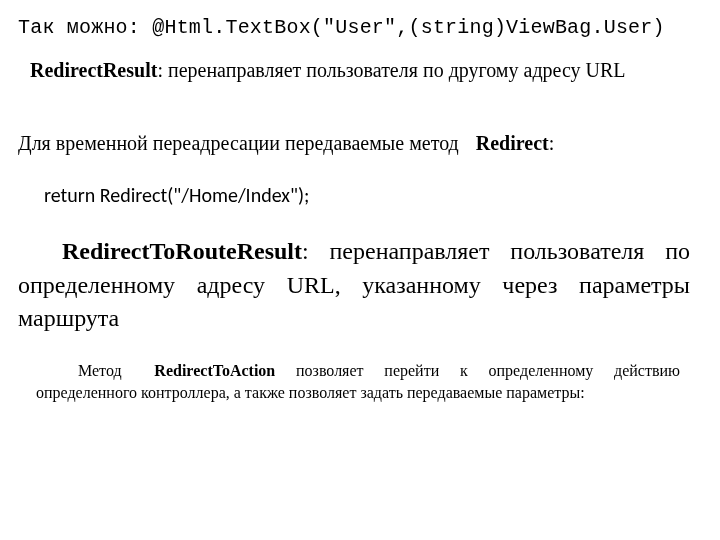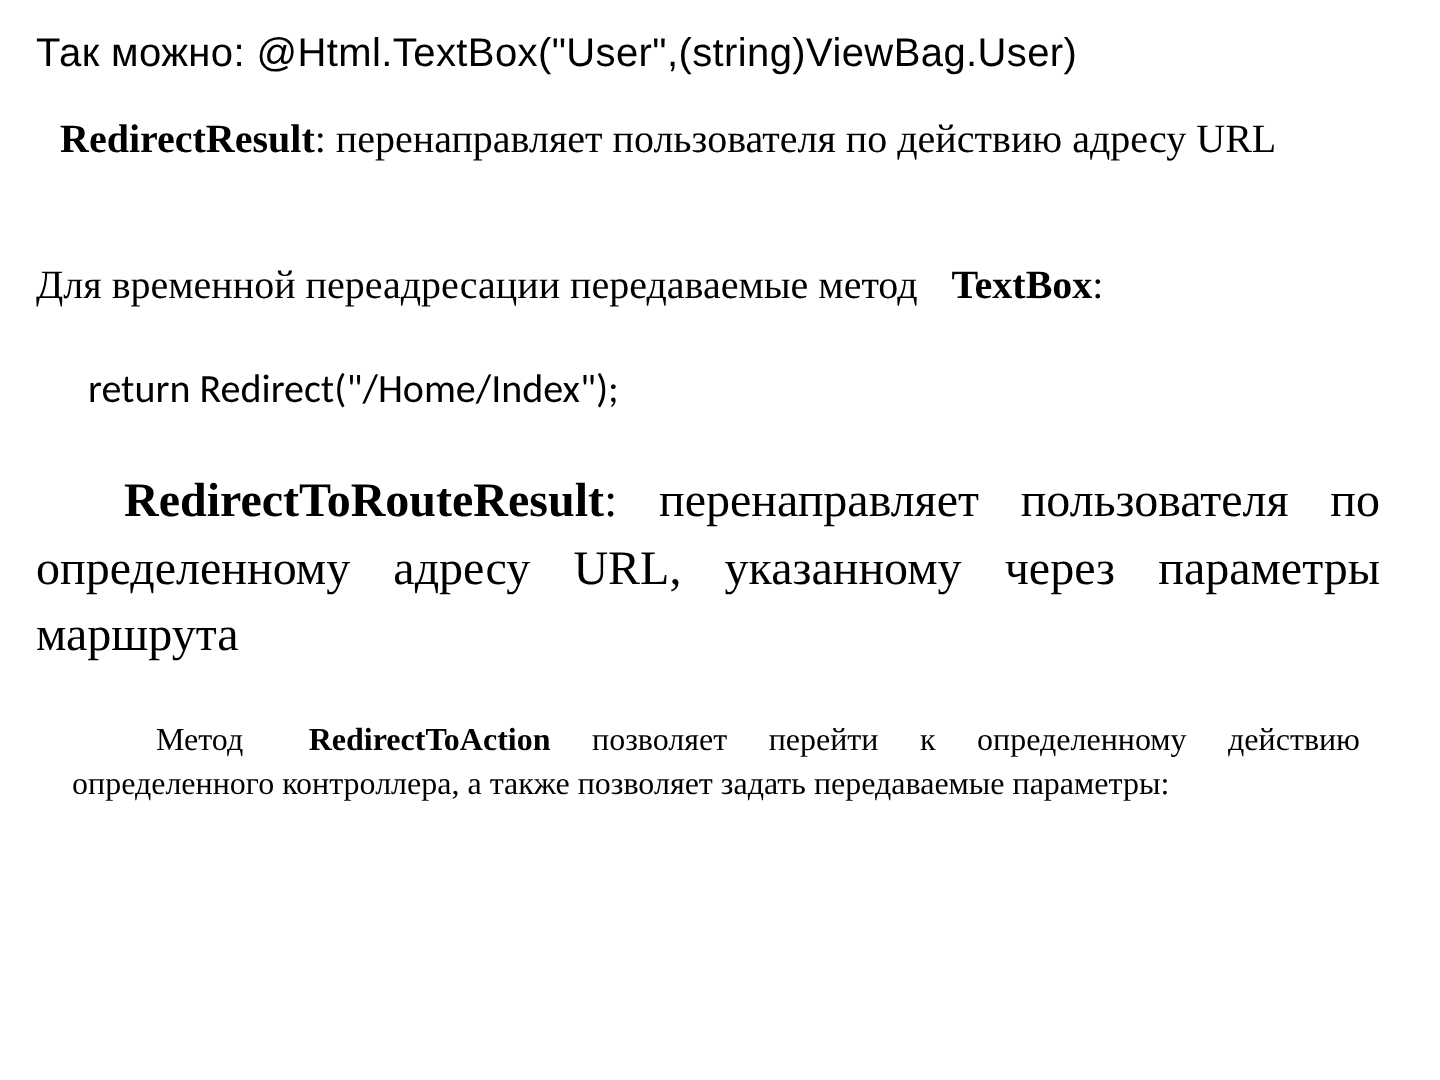--- a/index.html
+++ b/index.html
@@ -10,21 +10,21 @@
     body {
       width: 720px;
       height: 540px;
       background: #fff;
       font-family: "Times New Roman", Times, serif;
       padding: 16px 30px 20px 18px;
       color: #000;
     }
     .line1 {
       font-size: 20px;
-      font-family: Liberation Sans, sans-serif;
+      font-family: Liberation Mono, monospace;
       margin-bottom: 18px;
       letter-spacing: 0.2px;
     }
     .code-line {
       font-family: Calibri, Arial, sans-serif;
       font-size: 20px;
       padding-left: 26px;
       margin-bottom: 28px;
     }
     .bold {
@@ -55,27 +55,27 @@
     }
   </style>
 </head>
 <body>
 
 <div class="line1">
   <span>Так можно:  </span><span>@Html.TextBox("User",(string)ViewBag.User)</span>
 </div>
 
 <div class="redirect-para gap1">
-  <span class="bold">RedirectResult</span><span>: перенаправляет пользователя по действию адресу URL</span>
+  <span class="bold">RedirectResult</span><span>: перенаправляет пользователя по другому адресу URL</span>
 </div>
 
 <div style="height:28px"></div>
 
 <div class="redirect-para gap2">
-  <span>Для временной переадресации передаваемые метод </span><span class="bold">TextBox</span><span>:</span>
+  <span>Для временной переадресации передаваемые метод </span><span class="bold">Redirect</span><span>:</span>
 </div>
 
 <div class="code-line">return Redirect("/Home/Index");</div>
 
 <div class="route-para">
   <span class="bold">RedirectToRouteResult</span><span>: перенаправляет пользователя по определенному адресу URL, указанному через параметры маршрута</span>
 </div>
 
 <div class="action-para">
   <span>Метод </span><span class="bold">RedirectToAction</span><span> позволяет перейти к определенному действию определенного контроллера, а также позволяет задать передаваемые параметры:</span>

